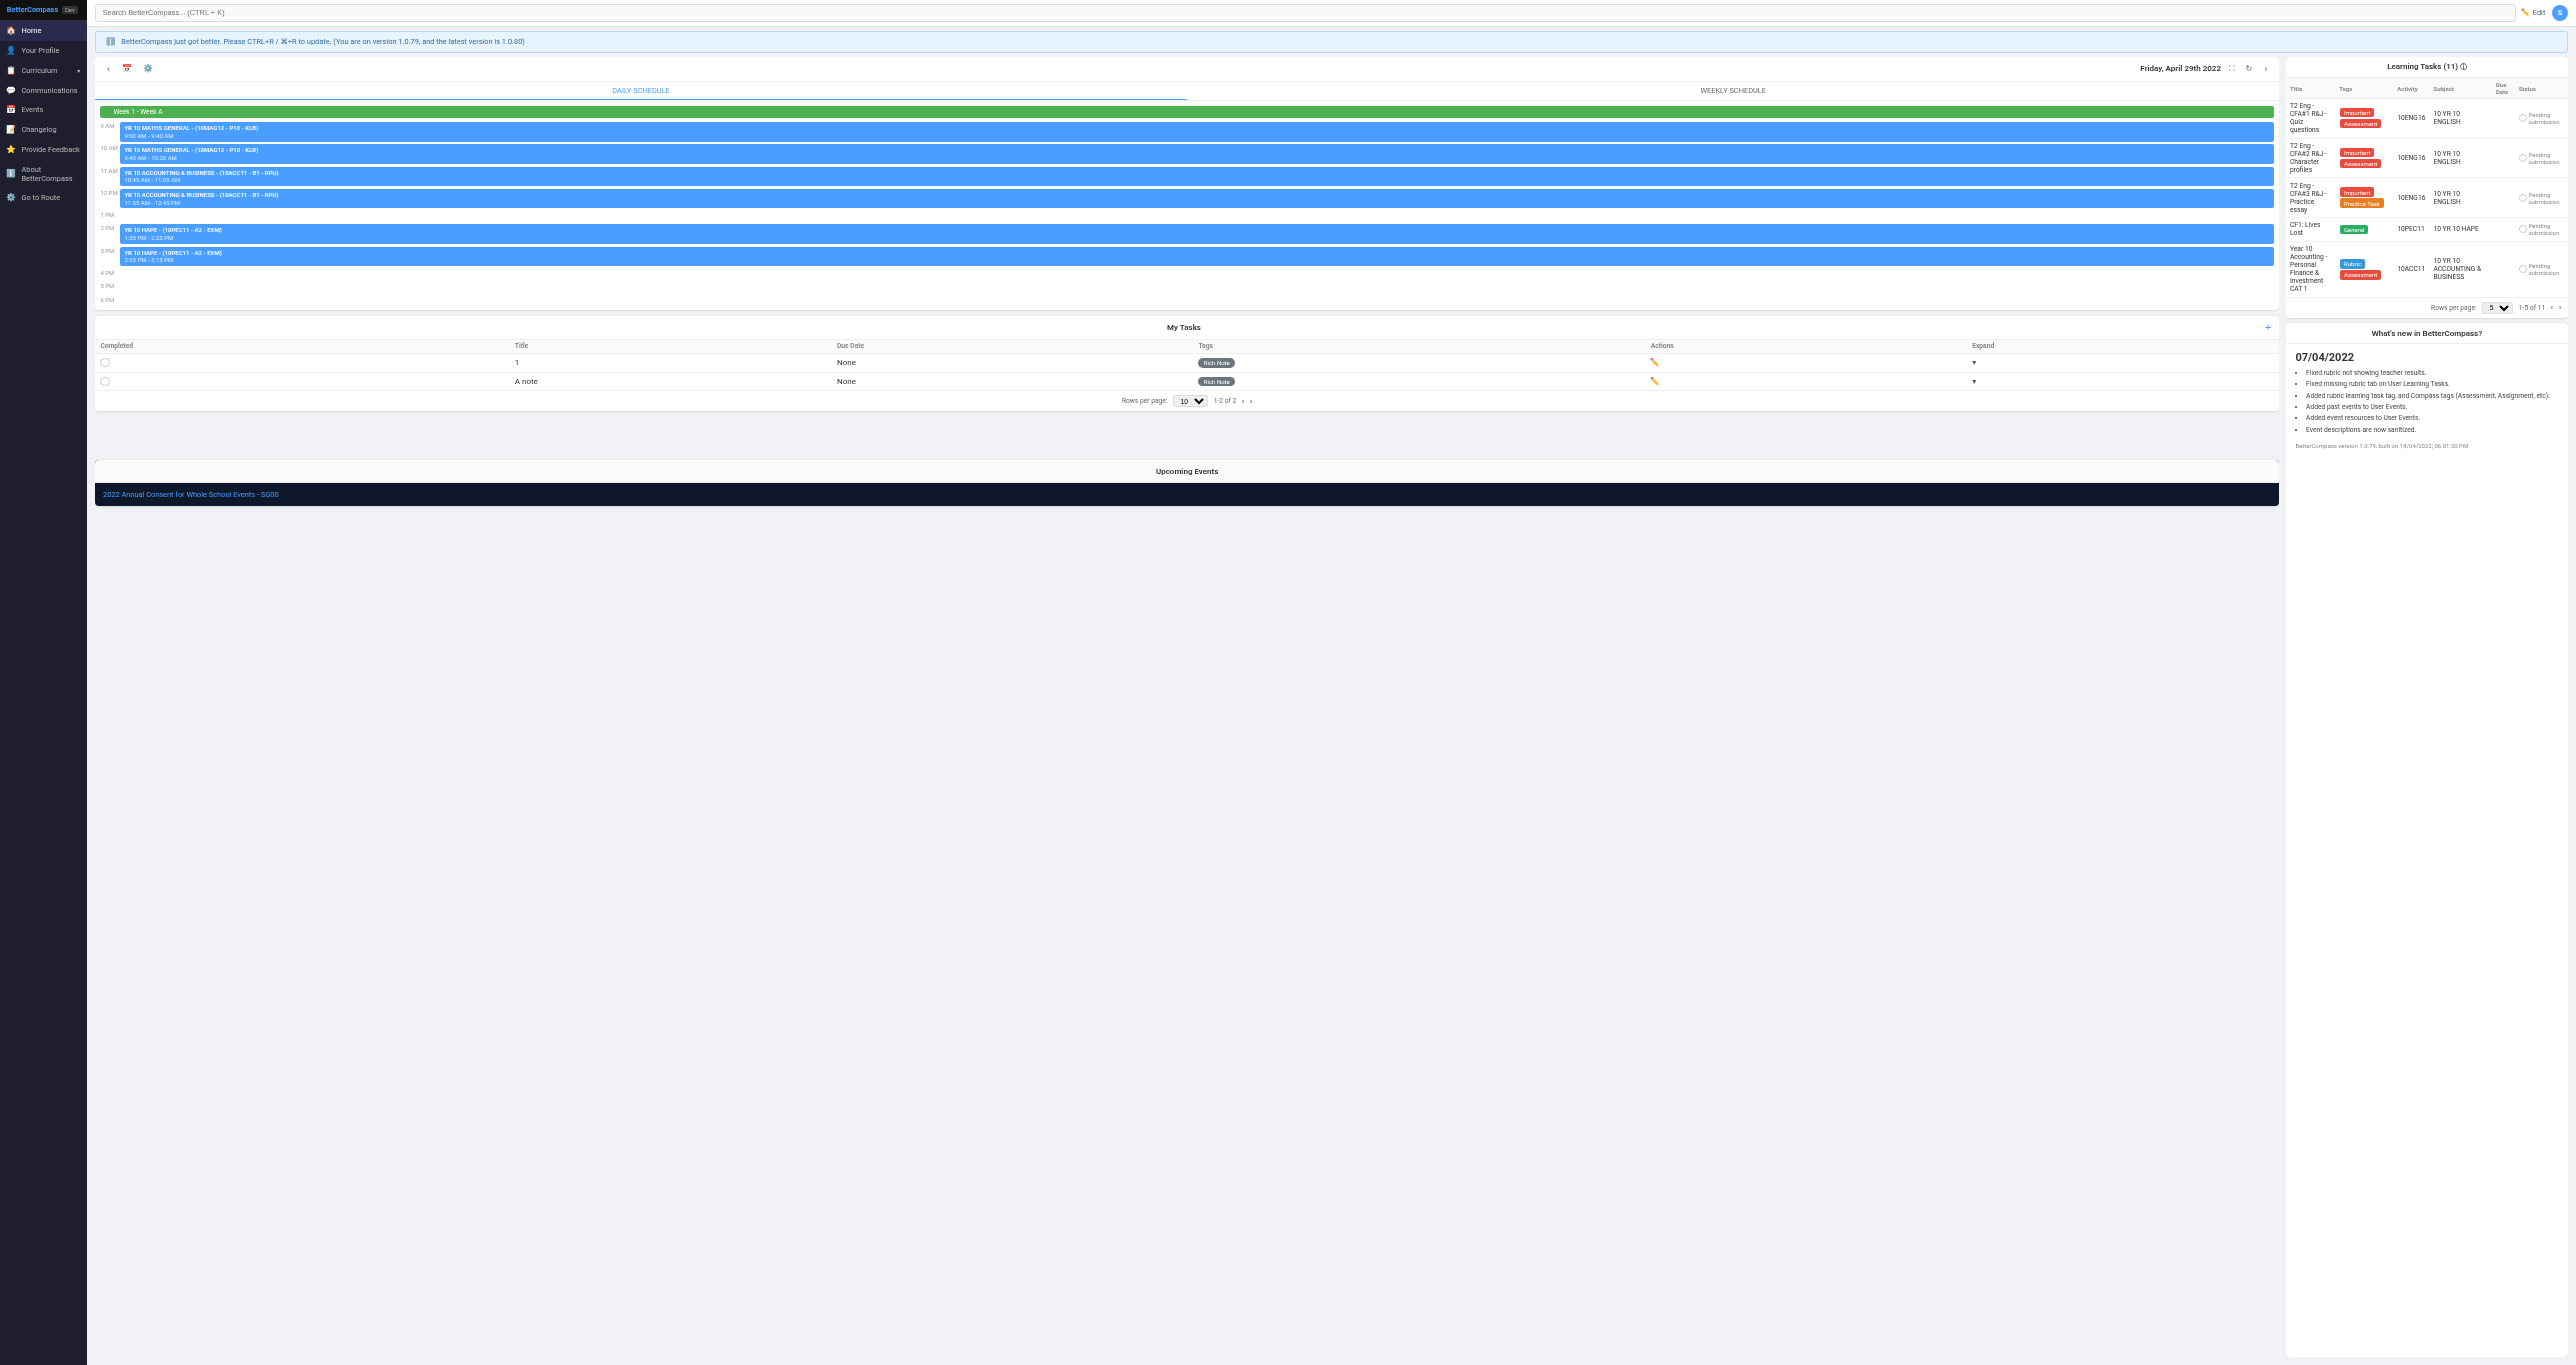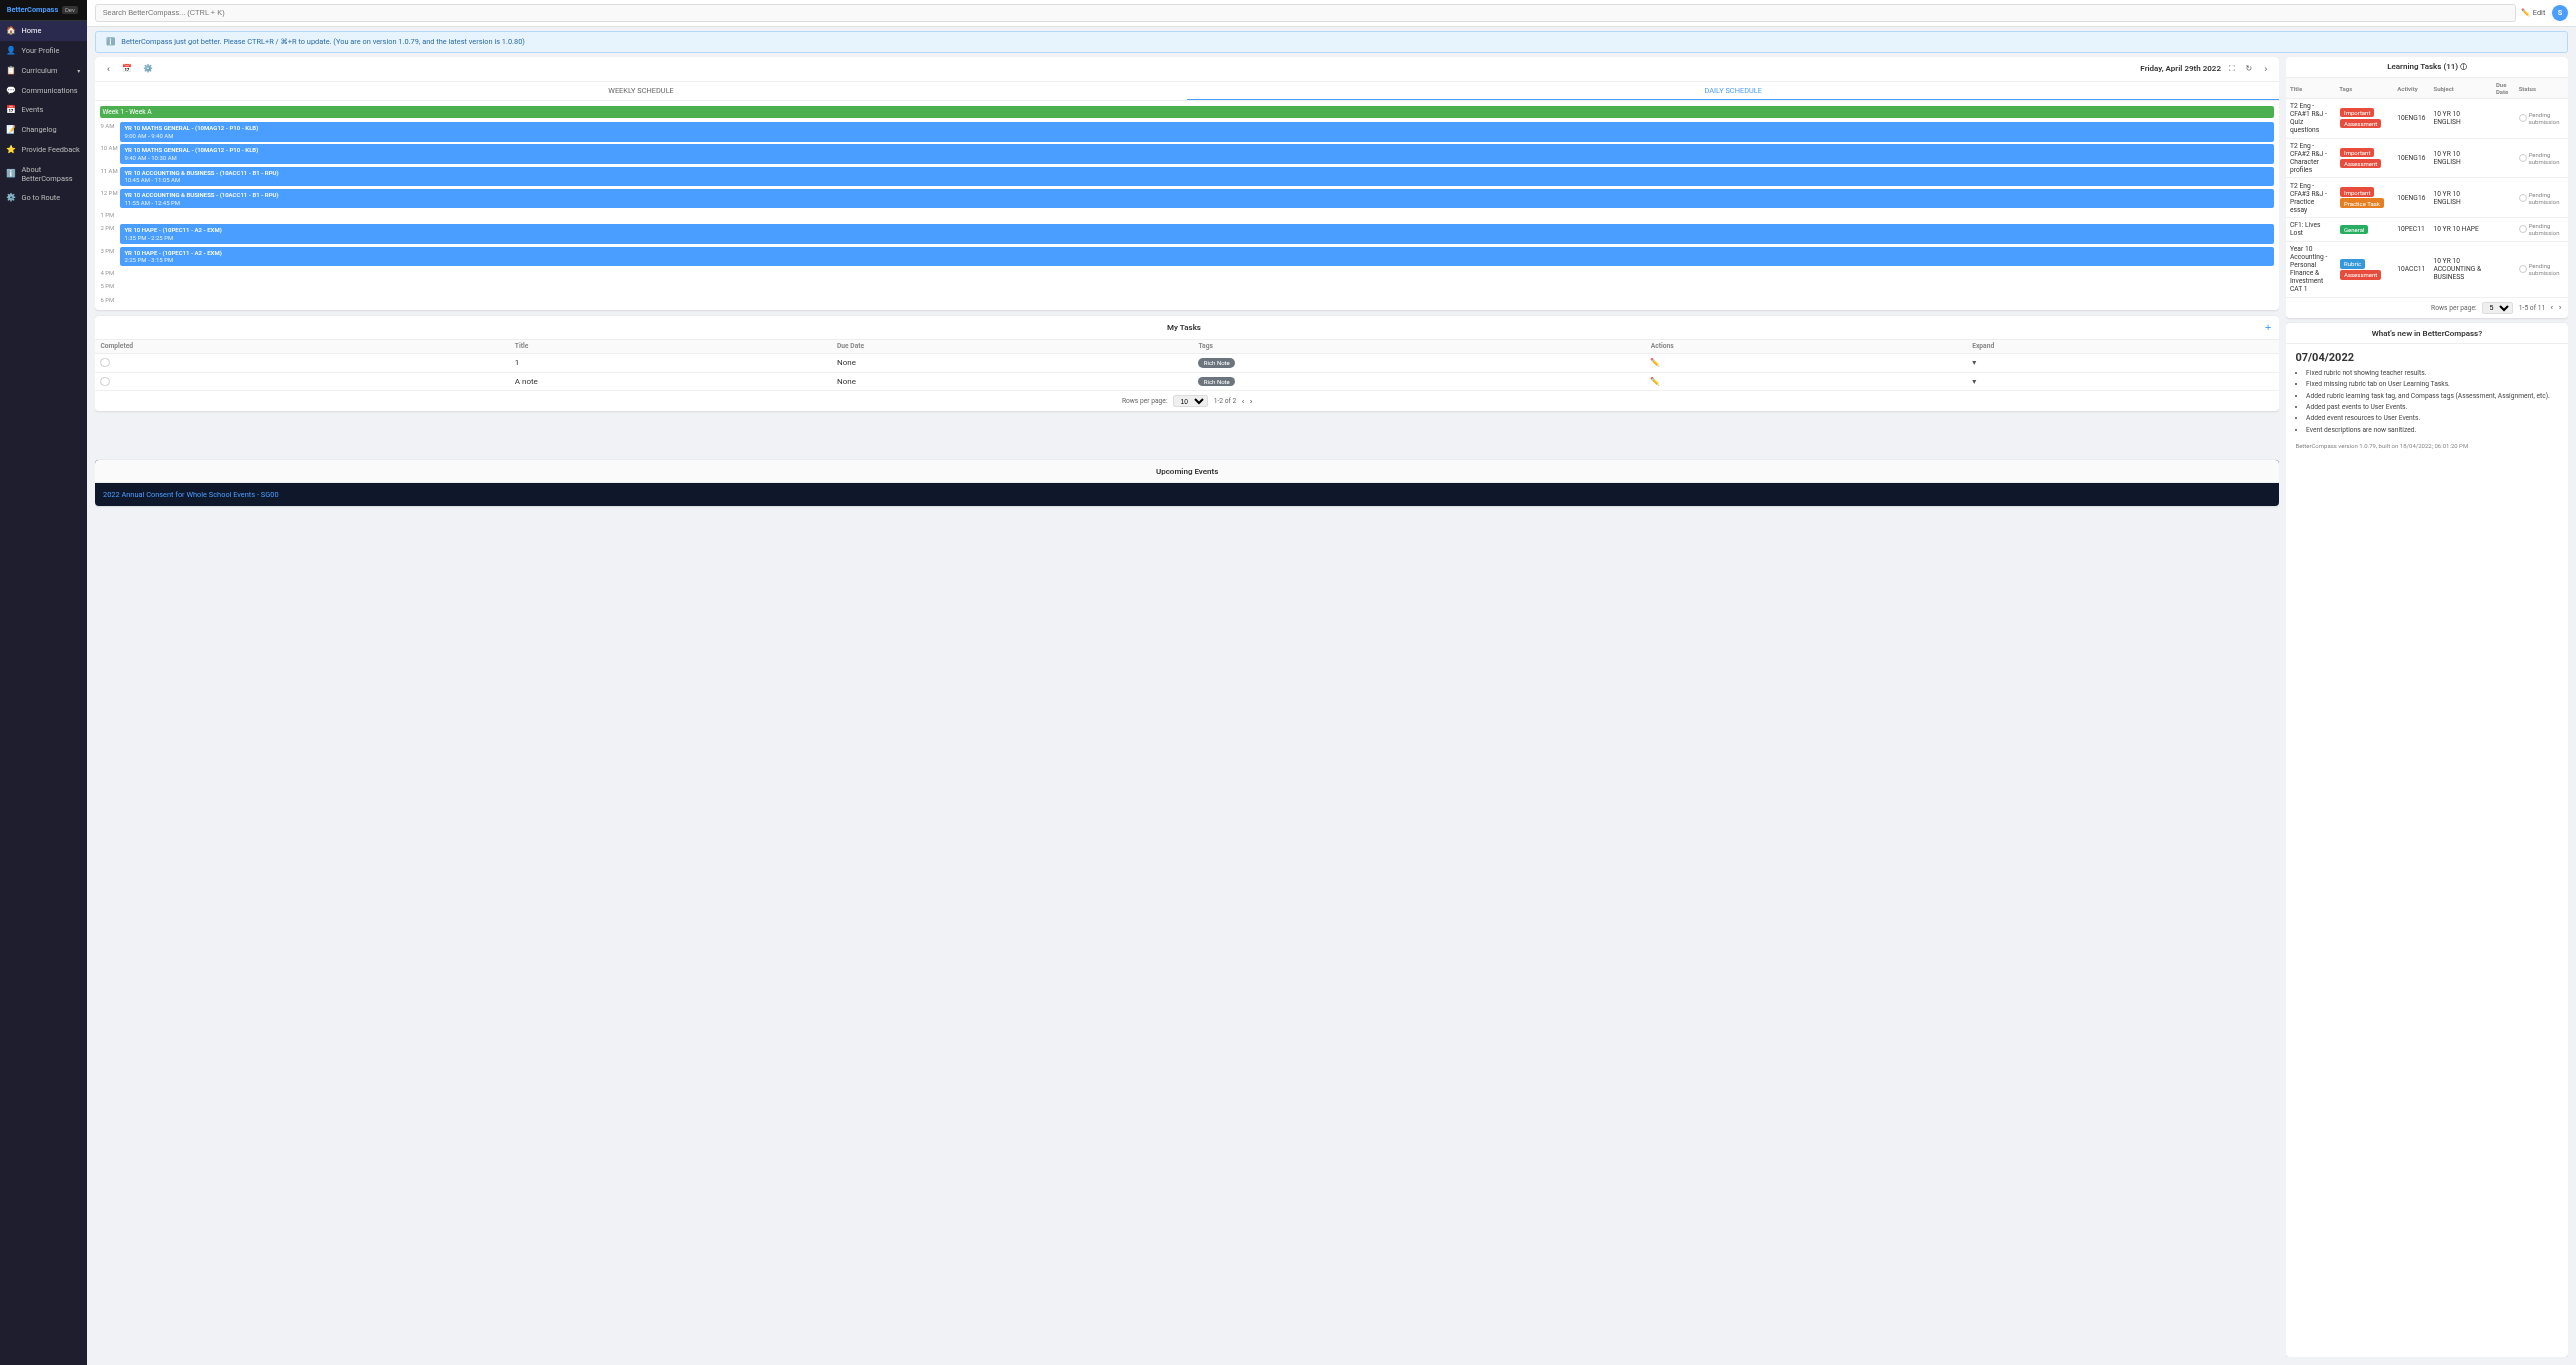--- a/index.html
+++ b/index.html
@@ -40,21 +40,21 @@
     .schedule-header { display: flex; align-items: center; padding: 5.4px 8px; border-bottom: 0.7px solid #eee; gap: 5.4px; }
     .schedule-nav-btn { background: none; border: none; cursor: pointer; color: #555; font-size: 9.4px; padding: 1.3px 4px; }
     .schedule-date { flex: 1; text-align: right; font-weight: 600; font-size: 8px; color: #333; }
     .schedule-action-btn { background: none; border: none; cursor: pointer; color: #666; font-size: 8px; padding: 1.3px 2.7px; }
     .schedule-tabs { display: flex; border-bottom: 0.7px solid #eee; }
     .schedule-tab { flex: 1; text-align: center; padding: 4px; font-size: 7.4px; cursor: pointer; color: #666; border-bottom: 1.3px solid transparent; }
     .schedule-tab.active { color: #4a9eff; border-bottom-color: #4a9eff; }
 
     
     .schedule-body { flex: 1; overflow-y: auto; padding: 2.7px 0; max-height: 215px; }
-    .week-label { background: #4caf50; color: #fff; font-size: 6.7px; padding: 2px 2px; margin: 2.7px 5.4px; border-radius: 2px; }
+    .week-label { background: #4caf50; color: #fff; font-size: 6.7px; padding: 2px 13px; margin: 2.7px 5.4px; border-radius: 2px; }
     .time-row { display: flex; align-items: flex-start; padding: 1.3px 5.4px; min-height: 13.4px; }
     .time-label { width: 20px; font-size: 6px; color: #999; flex-shrink: 0; }
     .time-events { flex: 1; display: flex; flex-direction: column; gap: 1.3px; }
     .event-block { background: #4a9eff; color: #fff; border-radius: 2px; padding: 2px 4px; font-size: 6px; line-height: 1.3; }
     .event-block .event-title { font-weight: 600; }
     .event-block .event-time { opacity: 0.85; }
 
     
     .tasks-card { background: #fff; border-radius: 4px; box-shadow: 0 0.7px 2px rgba(0,0,0,0.1); overflow: hidden; flex-shrink: 0; }
     .tasks-header { display: flex; align-items: center; padding: 5.4px 8px; border-bottom: 0.7px solid #eee; }
@@ -186,22 +186,22 @@
         <div class="schedule-header">
           <button class="schedule-nav-btn">‹</button>
           <span class="schedule-action-btn">📅</span>
           <span class="schedule-action-btn">⚙️</span>
           <span class="schedule-date">Friday, April 29th 2022</span>
           <span class="schedule-action-btn">⛶</span>
           <span class="schedule-action-btn">↻</span>
           <button class="schedule-nav-btn">›</button>
         </div>
         <div class="schedule-tabs">
+          <div class="schedule-tab active">DAILY SCHEDULE</div>
           <div class="schedule-tab">WEEKLY SCHEDULE</div>
-          <div class="schedule-tab active">DAILY SCHEDULE</div>
         </div>
         <div class="schedule-body">
           <div class="week-label">Week 1 - Week A</div>
           <div id="schedule-events-container">
               <div class="time-row">
                 <span class="time-label">9 AM</span>
                 <div class="time-events">
     <div class="event-block" style="background:#4a9eff">
       <div class="event-title">YR 10 MATHS GENERAL - (10MAG12 - P10 - KLB)</div>
       <div class="event-time">9:00 AM - 9:40 AM</div>

